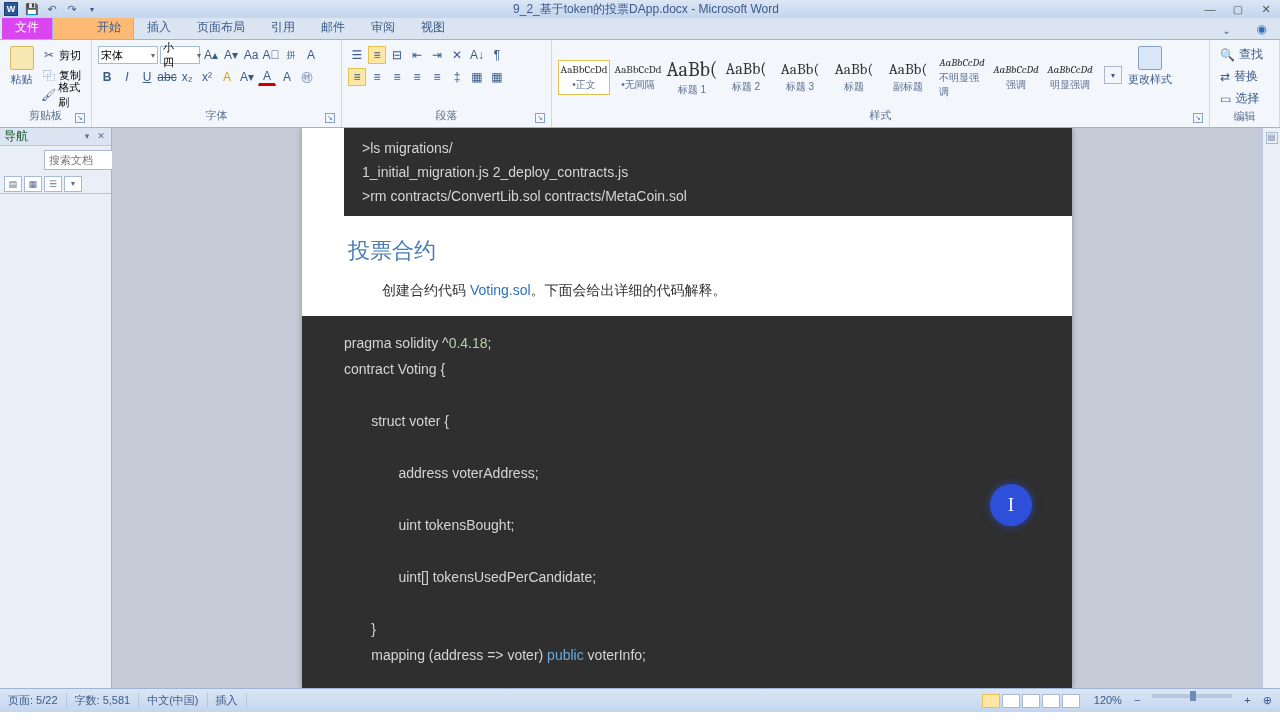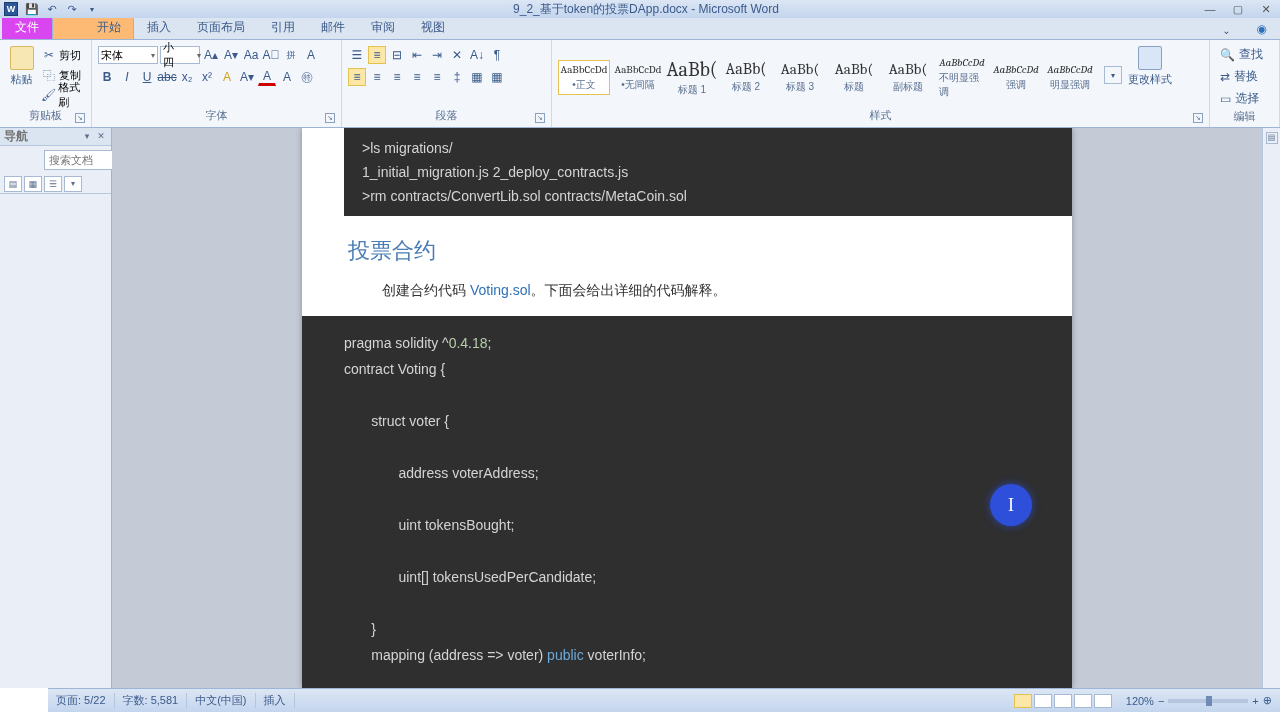--- a/index.html
+++ b/index.html
@@ -31,21 +31,21 @@
 .fmt-btn.active{background:#fce7a7;border-color:#e4c24f;}
 .styles{display:flex;align-items:center;gap:2px;padding-top:4px;}
 .style-swatch{width:52px;display:flex;flex-direction:column;align-items:center;padding:2px;border:1px solid transparent;cursor:pointer;}
 .style-swatch.active{border-color:#e4c24f;background:#fff;}
 .style-swatch .samp{font-family:Cambria,serif;color:#333;}
 .style-swatch .slab{font-size:10px;color:#5a6f8f;margin-top:2px;}
 .editbtn{display:flex;align-items:center;gap:4px;padding:2px 4px;color:#3b5a8a;cursor:pointer;}
 .workspace{display:flex;height:560px;}
 .navpane{width:112px;background:#e9eef7;border-right:1px solid #9db4d6;display:flex;flex-direction:column;}
 .np-head{height:18px;background:#dbe5f1;padding:0 4px;display:flex;align-items:center;justify-content:space-between;border-bottom:1px solid #b6c6df;}
-.np-head .t{color:#737373;font-weight:bold;}
+.np-head .t{color:#14532d;font-weight:normal;}
 .np-head .ctl{display:flex;gap:2px;}
 .np-head .ctl span{width:12px;height:12px;font-size:9px;color:#5a6f8f;text-align:center;}
 .np-search{margin:4px;display:flex;padding-left:40px;}
 .np-search input{flex:1;height:20px;border:1px solid #a7b9d3;padding:0 4px;font-size:11px;}
 .np-search .sb{width:20px;height:20px;border:1px solid #a7b9d3;border-left:none;background:#f3f7fc;display:flex;align-items:center;justify-content:center;font-size:11px;color:#5a6f8f;}
 .np-tabs{height:20px;display:flex;align-items:center;gap:2px;padding:0 4px;border-bottom:1px solid #b6c6df;}
 .np-tabs .nt{width:18px;height:16px;border:1px solid #a7b9d3;background:#fff;font-size:9px;line-height:14px;text-align:center;color:#5a6f8f;}
 .np-list{flex:1;overflow:auto;padding:4px 0;}
 .np-item{padding:2px 8px;margin:0 4px;border:1px solid transparent;color:#3b5a8a;font-size:11px;cursor:pointer;white-space:nowrap;overflow:hidden;text-overflow:ellipsis;}
 .np-item.sel{background:#fde49e;border-color:#e4c24f;}
@@ -54,27 +54,27 @@
 .codeblk{background:#2f2f2f;color:#d4d4d4;font-family:Consolas,monospace;font-size:14px;line-height:24px;padding:8px 18px;white-space:pre;}
 .h2{color:#4a7db5;font-size:22px;font-family:"Microsoft YaHei";margin:20px 0 16px 0;font-weight:normal;}
 .para{color:#333;font-size:14px;margin:10px 0 16px 34px;}
 .para .fn{color:#2e71b8;}
 .codeblk2{background:#2f2f2f;color:#d4d4d4;font-family:Consolas,monospace;font-size:14px;line-height:26px;padding:14px 30px;white-space:pre;margin-left:-46px;margin-right:-46px;padding-left:42px;}
 .kw-num{color:#b5cea8;}
 .kw-pub{color:#6aa9d8;}
 .cursor-badge{position:absolute;width:42px;height:42px;border-radius:50%;background:#2d4fd9;box-shadow:0 0 8px rgba(45,79,217,.7);display:flex;align-items:center;justify-content:center;color:#fff;font-family:serif;font-size:18px;}
 .rside{width:18px;background:#e9eef7;border-left:1px solid #b6c6df;display:flex;flex-direction:column;align-items:center;padding-top:4px;gap:4px;}
 .rside .rs{width:12px;height:12px;border:1px solid #a7b9d3;font-size:8px;color:#5a6f8f;line-height:10px;text-align:center;}
-.statusbar{height:24px;background:linear-gradient(#dce6f4,#c3d5ee);border-top:1px solid #9db4d6;display:flex;align-items:center;font-size:11px;color:#3b5a8a;margin-left:48px;}
+.statusbar{height:24px;background:linear-gradient(#dce6f4,#c3d5ee);border-top:1px solid #9db4d6;display:flex;align-items:center;font-size:11px;color:#3b5a8a;}
 .statusbar .cell{padding:0 8px;border-right:1px solid #b6c6df;}
 .statusbar .spacer{flex:1;}
 .viewbtns{display:flex;align-items:center;gap:2px;padding:0 6px;}
 .viewbtns .vb{width:18px;height:14px;border:1px solid #a7b9d3;background:#fff;}
 .viewbtns .vb.active{background:#fce7a7;border-color:#e4c24f;}
-.zoom{display:flex;align-items:center;gap:4px;padding:0 8px;}
+.zoom{display:flex;gap:12px;padding:0 8px;}
 .zoom .track{width:80px;height:4px;background:#b6c6df;position:relative;}
 .zoom .thumb{position:absolute;top:-3px;left:38px;width:6px;height:10px;background:#6f8ab3;}
 </style>
 </head>
 <body>
 
 <div class="qat">
   <div class="app-icon">W</div>
   <div class="qicon">💾</div>
   <div class="qicon">↶</div>

